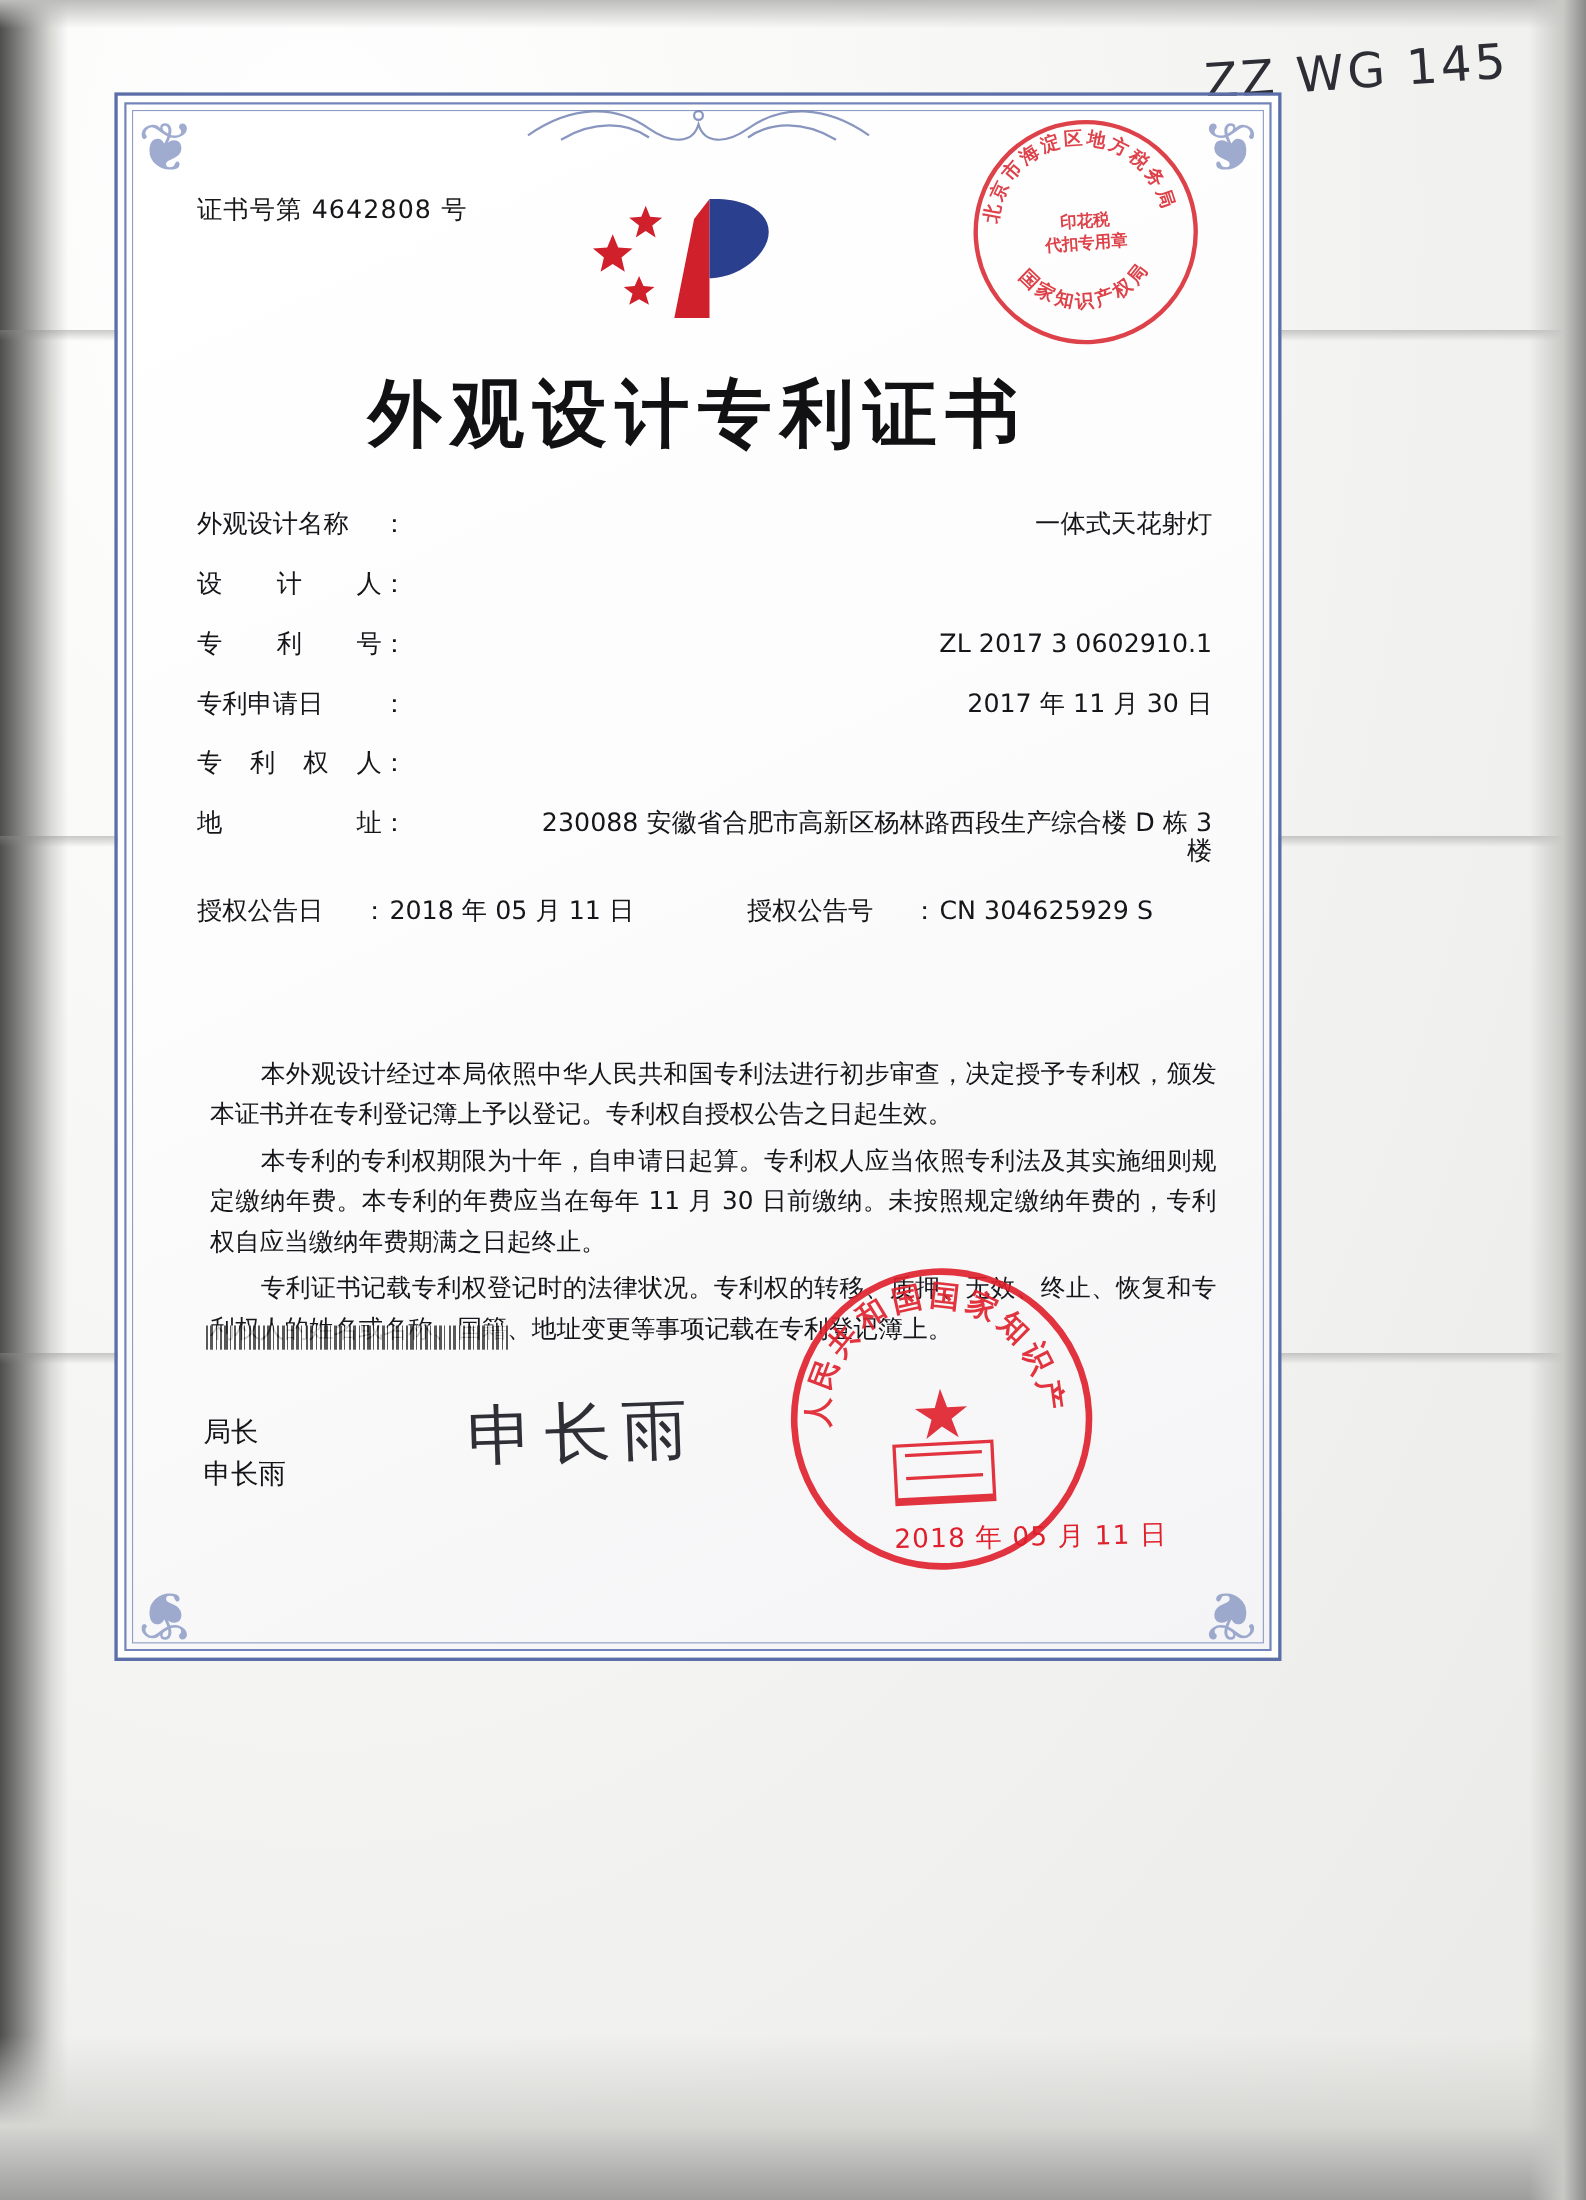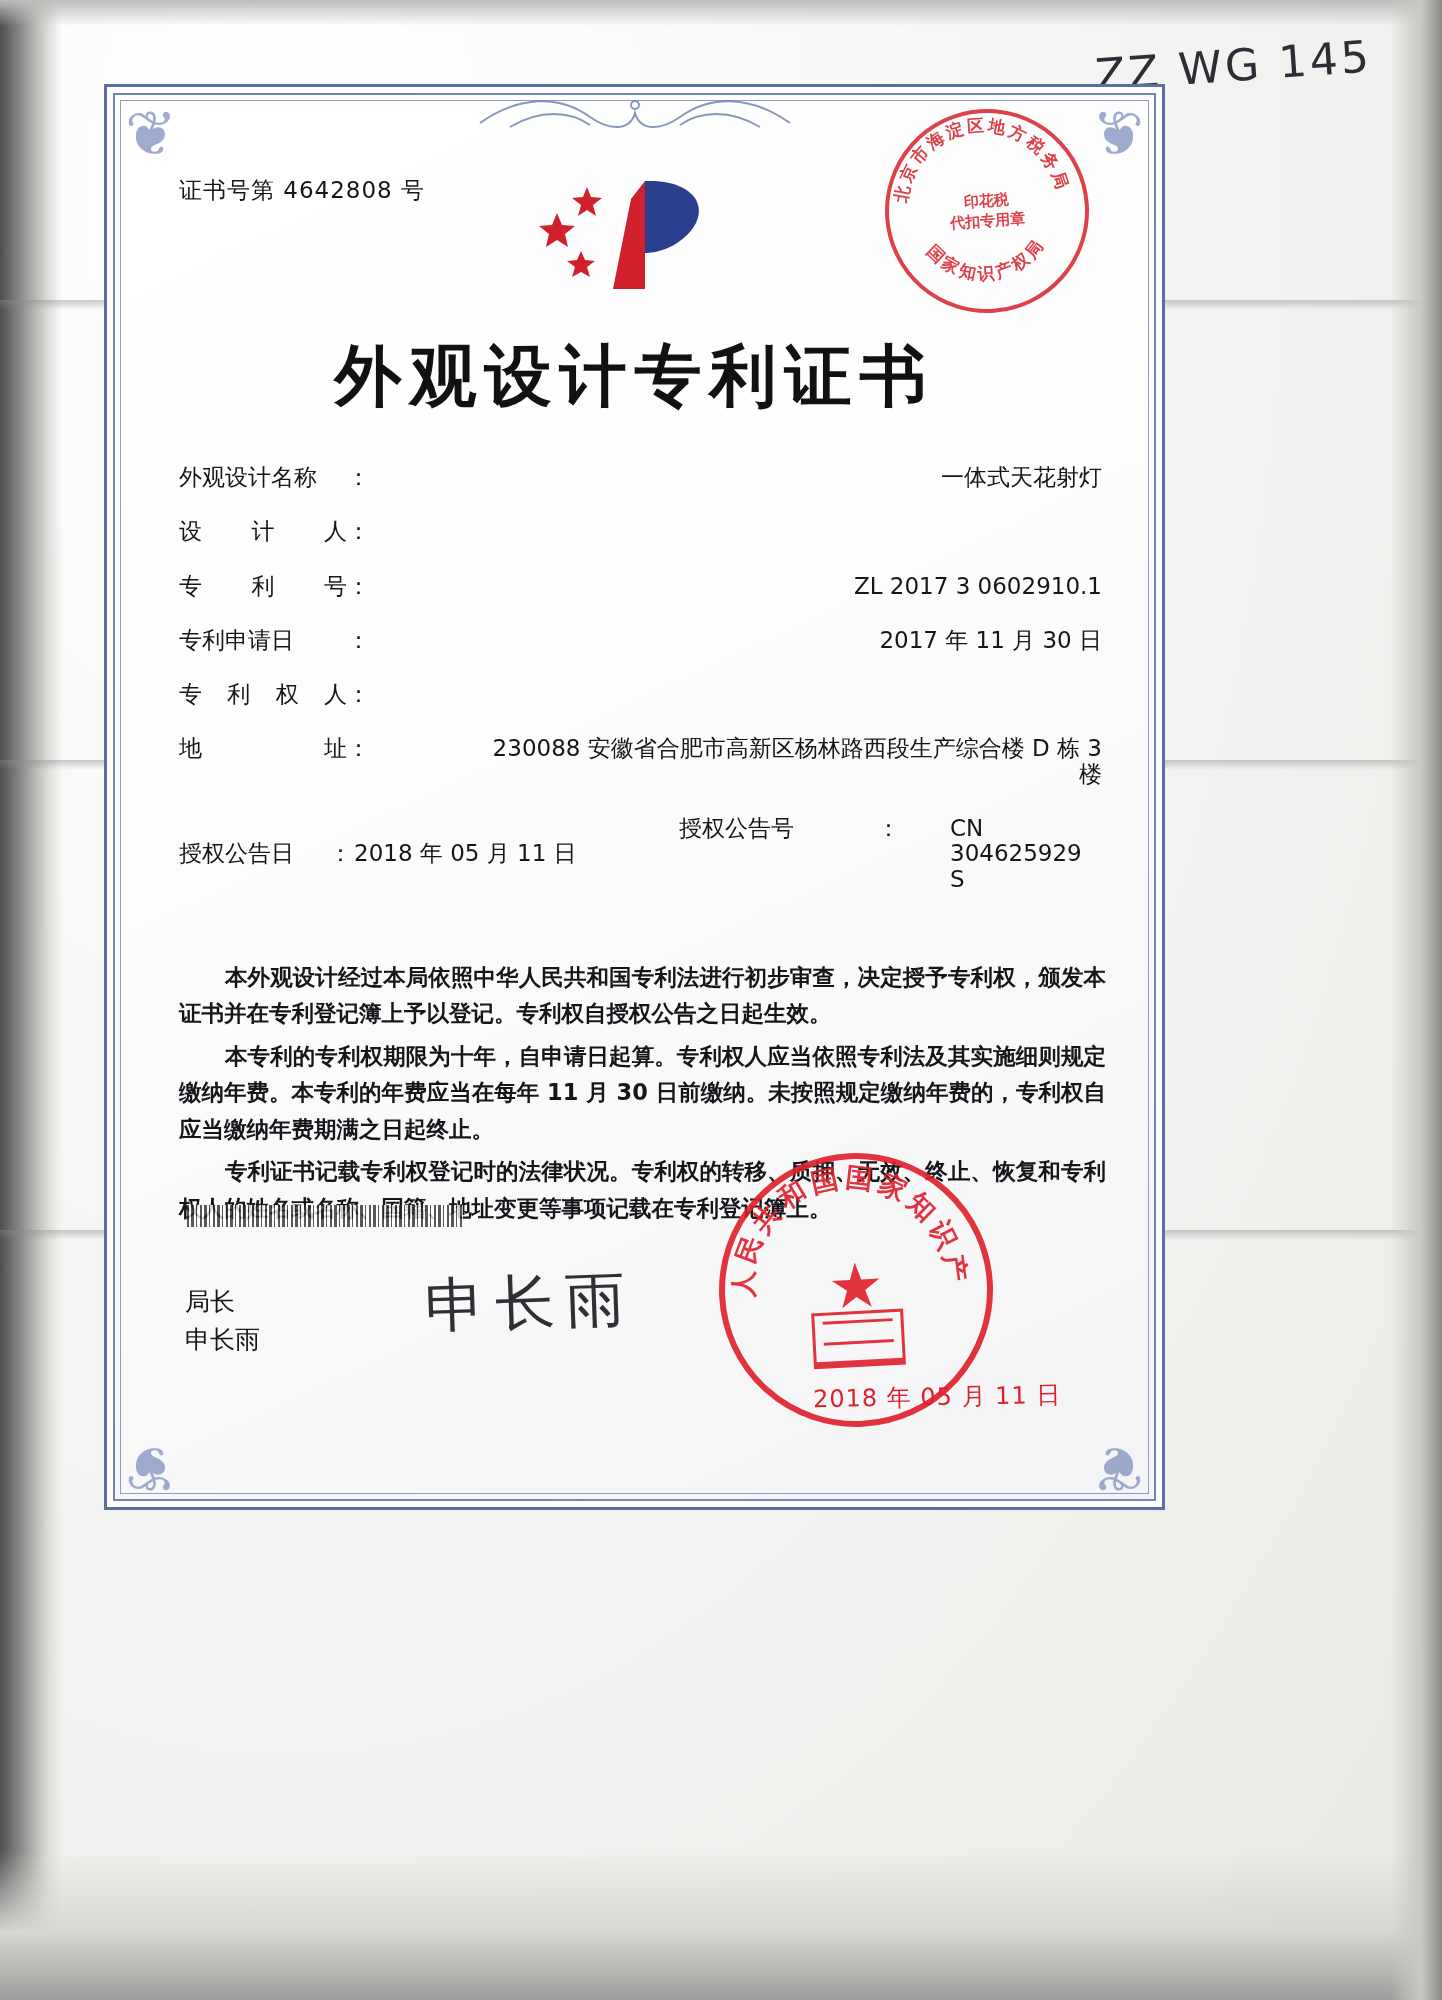--- a/index.html
+++ b/index.html
@@ -154,37 +154,36 @@
     word-break: break-all;
   }
   .fvalue .ln2 { display: block; }
 
   .pubrow {
     display: flex;
     align-items: center;
     margin-bottom: 18px;
   }
   .pubrow .left  { width: 500px; flex: none; display: flex; }
-  .pubrow .right { display: flex; gap: 48px; }
+  .pubrow .right { display: flex; }
   .pubrow .lab { width: 150px; flex: none; }
 
   .paras {
     position: absolute;
     left: 72px;
     right: 56px;
     top: 872px;
     font-size: 22.5px;
     line-height: 1.62;
     color: #15151a;
     text-align: justify;
   }
   .paras p {
-    margin: 0 0 6px 0;
+    margin: 0 0 6px 12px;
     text-indent: 46px;
-    font-weight: bold;
   }
 
   
   .barcode {
     position: absolute;
     left: 80px;
     top: 1118px;
     width: 276px;
     height: 22px;
     background: repeating-linear-gradient(

